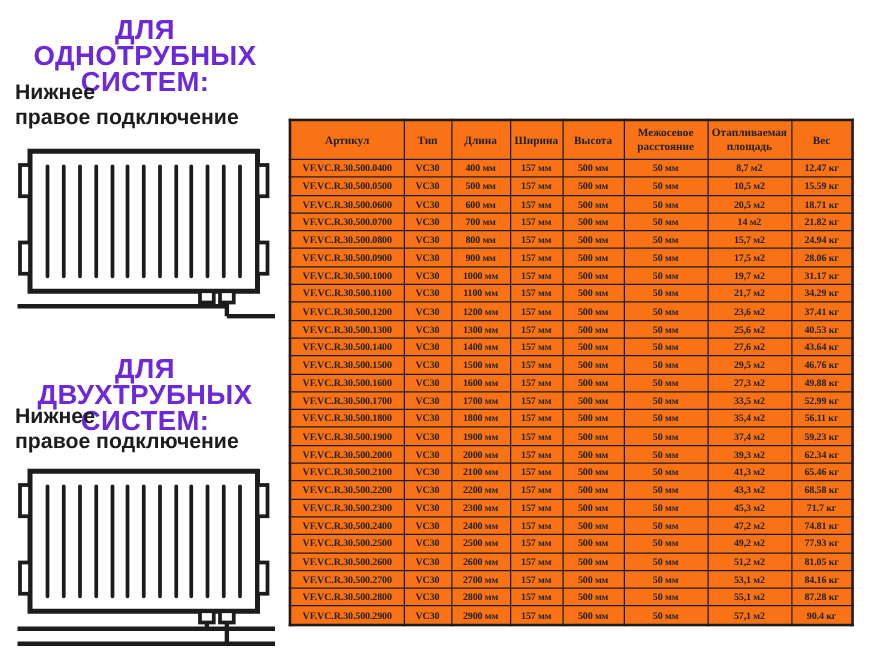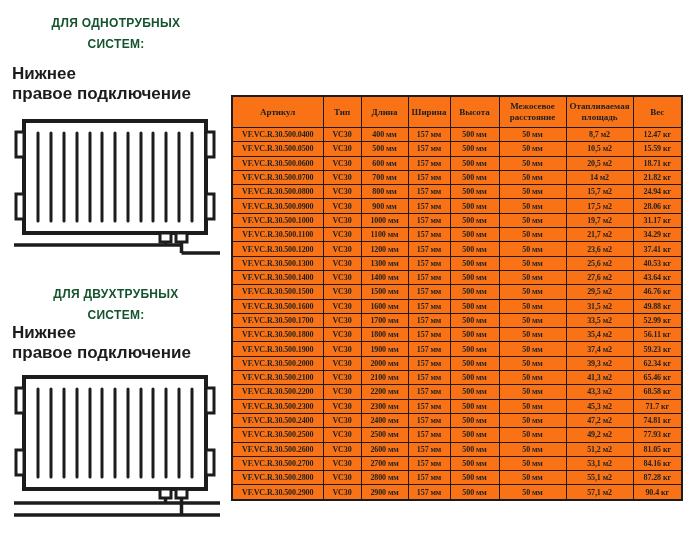--- a/index.html
+++ b/index.html
@@ -4,22 +4,22 @@
 <style>
   html,body { margin:0; padding:0; background:#ffffff; }
   .page {
     position:relative; width:700px; height:535px; background:#ffffff;
     font-family:"Liberation Sans", sans-serif; color:#1f1f1f; overflow:hidden;
   }
   
   .left-panel { position:absolute; left:10px; top:0; width:222px; height:535px; }
   .h-title {
     position:absolute; width:212px; text-align:center;
-    font-weight:bold; font-size:12px; line-height:21px; letter-spacing:0.3px;
-    color:#14532d;
+    font-weight:bold; font-size:22px; line-height:21px; letter-spacing:0.3px;
+    color:#6d28d9;
   }
   .h-title.t1 { top:13px; left:0; }
   .h-title.t2 { top:272px; left:0;margin-top:12px; }
   .h-sub {
     position:absolute; left:2px;
     font-weight:bold; font-size:17px; line-height:20px; color:#1c1c1c;
   }
   .h-sub.s1 { top:64px; }
   .h-sub.s2 { top:323px; }
   .rad { position:absolute; left:2px; }
@@ -256,21 +256,21 @@
           <td>29,5 м2</td>
           <td>46.76 кг</td>
         </tr>
         <tr>
           <td>VF.VC.R.30.500.1600</td>
           <td>VC30</td>
           <td>1600 мм</td>
           <td>157 мм</td>
           <td>500 мм</td>
           <td>50 мм</td>
-          <td>31,5 м2</td>
+          <td>27,3 м2</td>
           <td>49.88 кг</td>
         </tr>
         <tr>
           <td>VF.VC.R.30.500.1700</td>
           <td>VC30</td>
           <td>1700 мм</td>
           <td>157 мм</td>
           <td>500 мм</td>
           <td>50 мм</td>
           <td>33,5 м2</td>

